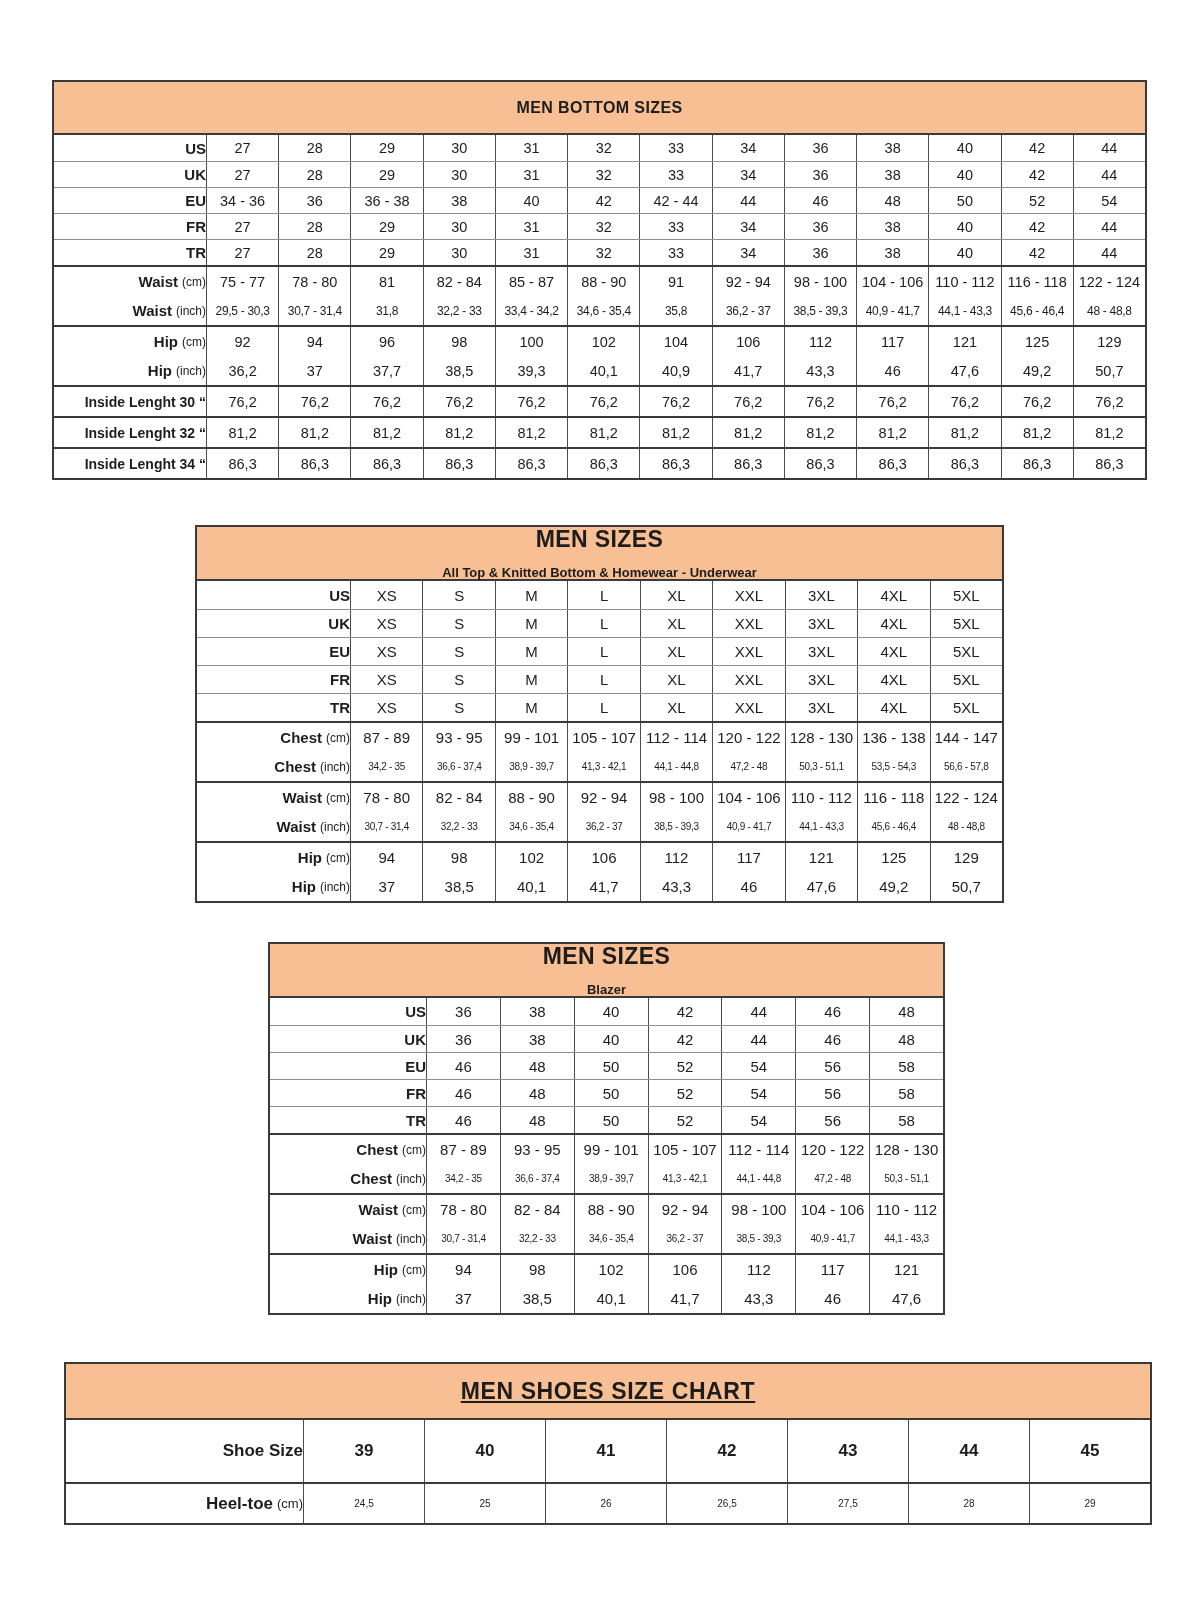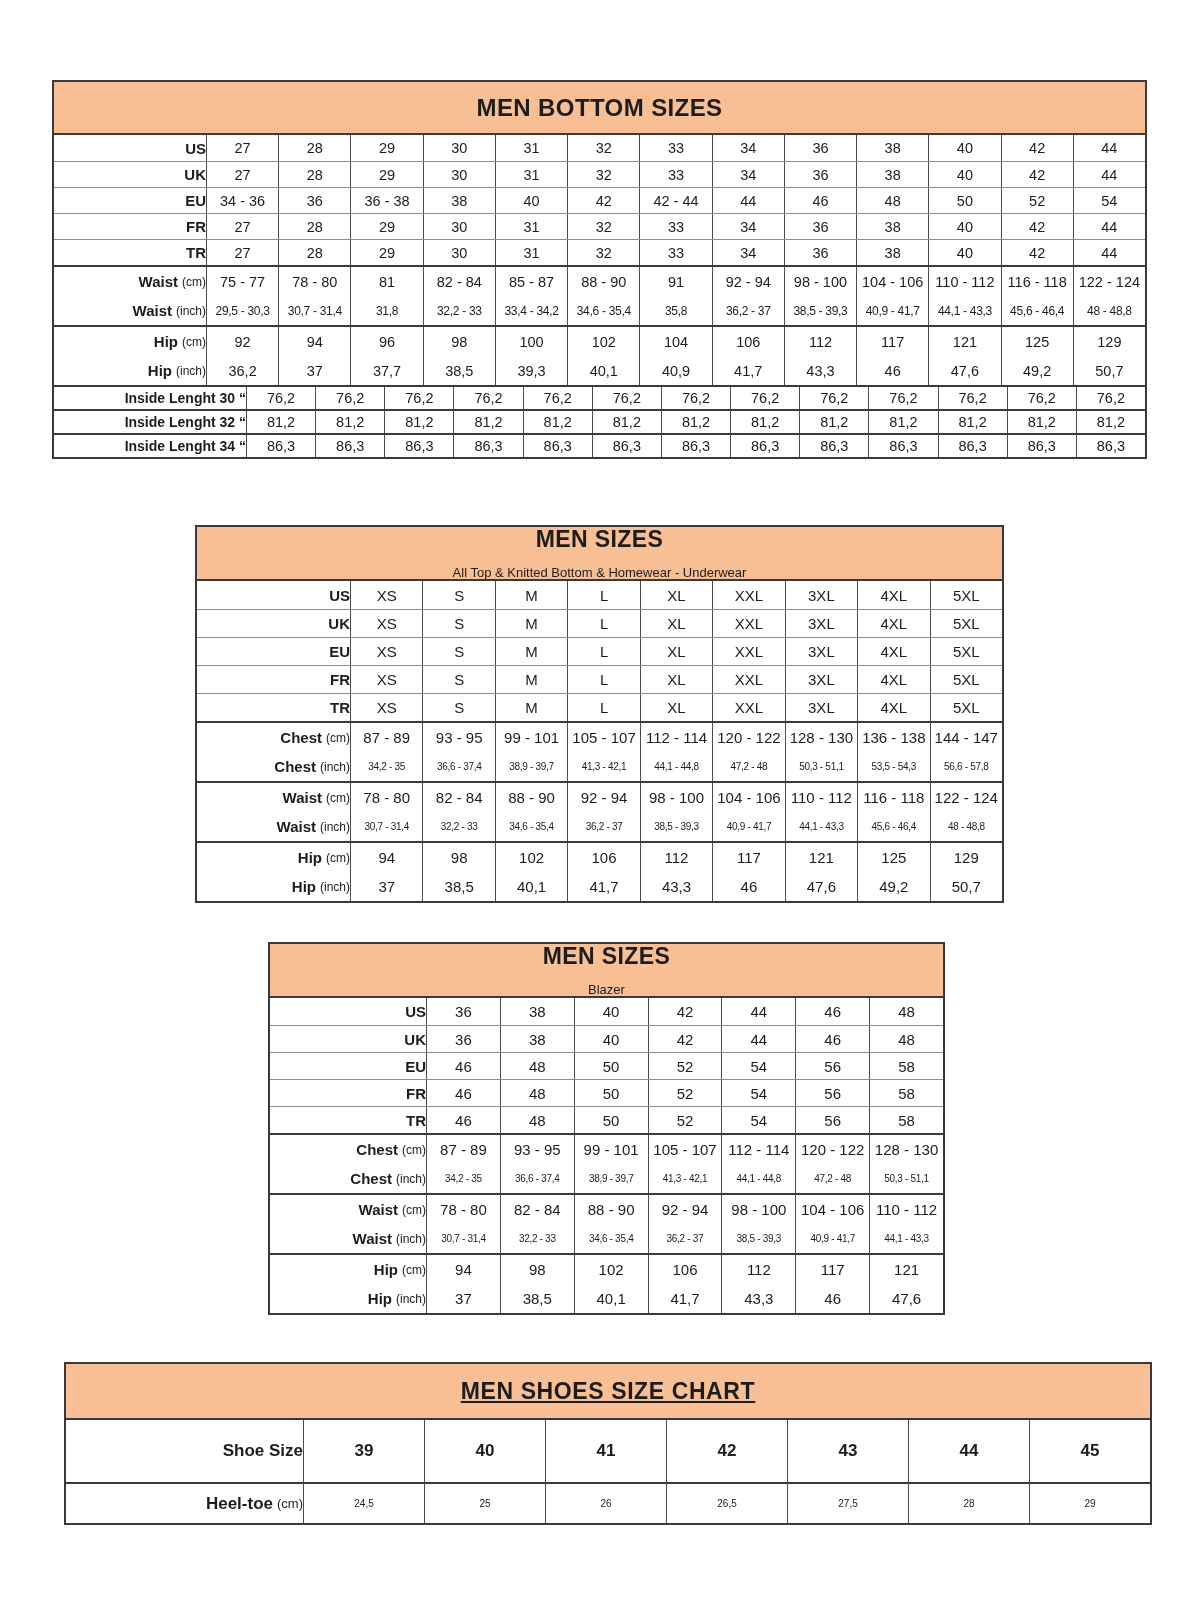--- a/index.html
+++ b/index.html
@@ -15,21 +15,21 @@
     background: #ffffff;
   }
   .thead {
     background: #F8BF94;
     border-bottom: 2px solid #3a3a3a;
     display: flex; flex-direction: column;
     align-items: center; justify-content: center;
     text-align: center;
   }
   .title { font-weight: bold; letter-spacing: 0.4px; }
-  .subtitle { font-weight: normal; font-size: 13px; margin-top: 12px; }
+  .subtitle { font-weight: bold; font-size: 13px; margin-top: 12px; }
   .section { border-top: 2px solid #3a3a3a; }
   .tbody > .section:first-child { border-top: none; }
   .sizes .row + .row { border-top: 1px solid #8f8f8f; }
   .row {
     display: grid;
     grid-template-columns: var(--label) repeat(var(--cols), 1fr);
   }
   .cell {
     display: flex; align-items: center; justify-content: center;
     border-left: 1px solid #4c4c4c;
@@ -37,24 +37,24 @@
   }
   .cell.label { justify-content: flex-end; padding-left: 14px; border-left: none; }
   .lab-main { font-weight: bold; font-size: 15px; }
   .unit { font-weight: normal; font-size: 12px; margin-left: 4px; }
   .val { font-size: 15px; }
   .row.small .val { font-size: 10px; letter-spacing: -0.3px; }
 
   
   .t1 { left: 52px; top: 80px; width: 1095px; --label: 152px; --cols: 13; }
   .t1 .thead { height: 53px; }
-  .t1 .title { font-size: 24px; }
+  .t1 .title { font-size: 16px; }
   .t1 .sizes .row { height: 26px; }
   .t1 .pair .row { height: 29px; }
-  .t1 .single .row { height: 22px; padding-left: 40px; }
+  .t1 .single .row { height: 29px; }
   .t1 .single .lab-main { font-size: 14px; }
   .t1 .val { font-size: 14.5px; }
   .t1 .row.small .val { font-size: 12px; }
 
   
   .t2 { left: 195px; top: 525px; width: 809px; --label: 153px; --cols: 9; }
   .t2 .thead { height: 54px; }
   .t2 .title { font-size: 23px; }
   .t2 .sizes .row { height: 28px; }
   .t2 .pair .row { height: 29px; }

